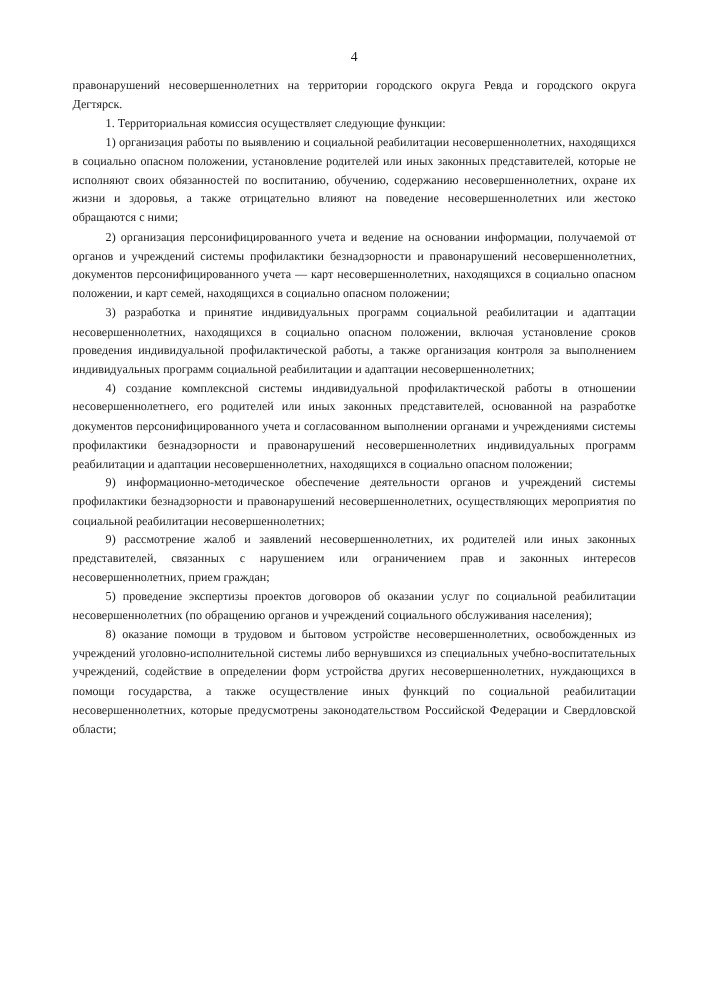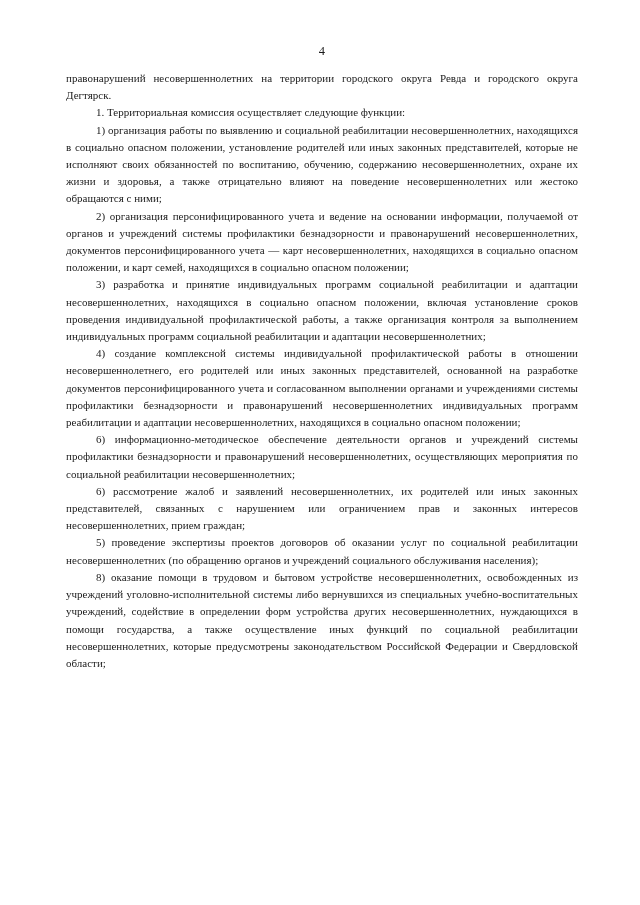--- a/index.html
+++ b/index.html
@@ -50,18 +50,18 @@
 
 <div class="page">
   <div class="page-number">4</div>
   <div class="doc-body">
     <p class="para noindent">правонарушений несовершеннолетних на территории городского округа Ревда и городского округа Дегтярск.</p>
     <p class="para indent">1. Территориальная комиссия осуществляет следующие функции:</p>
     <p class="para indent">1) организация работы по выявлению и социальной реабилитации несовершеннолетних, находящихся в социально опасном положении, установление родителей или иных законных представителей, которые не исполняют своих обязанностей по воспитанию, обучению, содержанию несовершеннолетних, охране их жизни и здоровья, а также отрицательно влияют на поведение несовершеннолетних или жестоко обращаются с ними;</p>
     <p class="para indent">2) организация персонифицированного учета и ведение на основании информации, получаемой от органов и учреждений системы профилактики безнадзорности и правонарушений несовершеннолетних, документов персонифицированного учета — карт несовершеннолетних, находящихся в социально опасном положении, и карт семей, находящихся в социально опасном положении;</p>
     <p class="para indent">3) разработка и принятие индивидуальных программ социальной реабилитации и адаптации несовершеннолетних, находящихся в социально опасном положении, включая установление сроков проведения индивидуальной профилактической работы, а также организация контроля за выполнением индивидуальных программ социальной реабилитации и адаптации несовершеннолетних;</p>
     <p class="para indent">4) создание комплексной системы индивидуальной профилактической работы в отношении несовершеннолетнего, его родителей или иных законных представителей, основанной на разработке документов персонифицированного учета и согласованном выполнении органами и учреждениями системы профилактики безнадзорности и правонарушений несовершеннолетних индивидуальных программ реабилитации и адаптации несовершеннолетних, находящихся в социально опасном положении;</p>
-    <p class="para indent">6) информационно-методическое обеспечение деятельности органов и учреждений системы профилактики безнадзорности и правонарушений несовершеннолетних, осуществляющих мероприятия по социальной реабилитации несовершеннолетних;</p>
-    <p class="para indent">6) рассмотрение жалоб и заявлений несовершеннолетних, их родителей или иных законных представителей, связанных с нарушением или ограничением прав и законных интересов несовершеннолетних, прием граждан;</p>
+    <p class="para indent">9) информационно-методическое обеспечение деятельности органов и учреждений системы профилактики безнадзорности и правонарушений несовершеннолетних, осуществляющих мероприятия по социальной реабилитации несовершеннолетних;</p>
+    <p class="para indent">9) рассмотрение жалоб и заявлений несовершеннолетних, их родителей или иных законных представителей, связанных с нарушением или ограничением прав и законных интересов несовершеннолетних, прием граждан;</p>
     <p class="para indent">5) проведение экспертизы проектов договоров об оказании услуг по социальной реабилитации несовершеннолетних (по обращению органов и учреждений социального обслуживания населения);</p>
     <p class="para indent">8) оказание помощи в трудовом и бытовом устройстве несовершеннолетних, освобожденных из учреждений уголовно-исполнительной системы либо вернувшихся из специальных учебно-воспитательных учреждений, содействие в определении форм устройства других несовершеннолетних, нуждающихся в помощи государства, а также осуществление иных функций по социальной реабилитации несовершеннолетних, которые предусмотрены законодательством Российской Федерации и Свердловской области;</p>
   </div>
 </div>
 
 </body></html>

